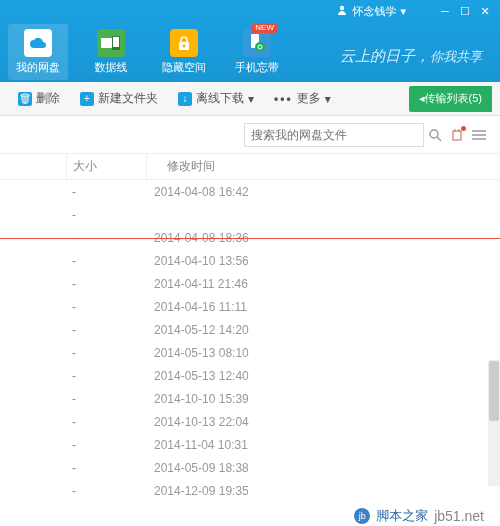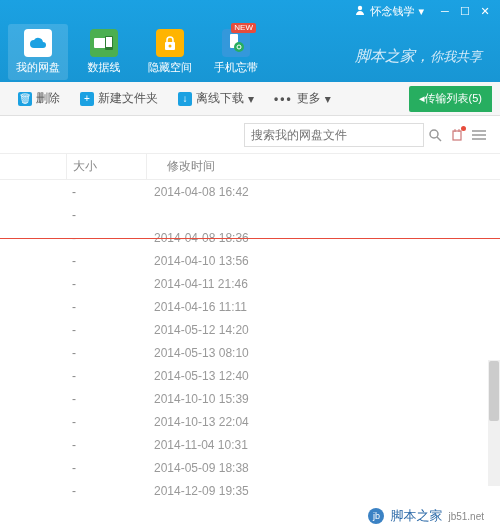--- a/index.html
+++ b/index.html
@@ -1,23 +1,23 @@
 <!DOCTYPE html>
 <html><head>
 <meta charset="utf-8">
 <style>
 *{margin:0;padding:0;box-sizing:border-box;font-family:"Microsoft YaHei",Arial,sans-serif}
 body{width:500px;height:526px;overflow:hidden;background:#fff;position:relative}
 .header{height:82px;background:linear-gradient(#1ba1e2,#1896d4);color:#fff;position:relative}
-.titlebar{height:22px;padding:0 8px;display:flex;justify-content:flex-end;align-items:center;font-size:11px;gap:4px}
+.titlebar{height:22px;padding:0 8px;display:flex;justify-content:flex-end;align-items:center;font-size:11px;gap:22px}
 .titlebar .user{display:flex;align-items:center;gap:4px}
 .win-btns{display:flex;gap:6px;margin-left:10px}
 .win-btn{width:14px;height:14px;display:flex;align-items:center;justify-content:center;cursor:pointer}
 .nav{height:60px;display:flex;align-items:center;padding:0 8px}
-.nav-item{width:60px;height:56px;display:flex;flex-direction:column;align-items:center;justify-content:center;font-size:11px;margin-right:6px;border-radius:3px;cursor:pointer;position:relative}
+.nav-item{width:60px;height:56px;display:flex;flex-direction:column;align-items:center;justify-content:center;font-size:11px;margin-right:13px;border-radius:3px;cursor:pointer;position:relative}
 .nav-item.active{background:rgba(255,255,255,0.15)}
 .nav-ico{width:28px;height:28px;background:#fff;border-radius:4px;margin-bottom:3px;display:flex;align-items:center;justify-content:center;font-size:16px;color:#1ba1e2}
 .nav-ico.orange{background:#ffb400;color:#fff}
 .nav-ico.green{background:#4caf50;color:#fff}
 .nav-ico.teal{background:#3498db;color:#fff;position:relative;overflow:visible}
 .nav-ico.teal svg{position:relative;z-index:1}
 .new-badge{position:absolute;top:-6px;right:-6px;background:#e74c3c;color:#fff;font-size:8px;padding:1px 3px;border-radius:2px;line-height:1}
 .slogan{position:absolute;right:18px;bottom:16px;font-style:italic;font-size:15px;color:#d6ecf9;font-family:cursive}
 .slogan .sub{font-size:13px}
 .toolbar{height:34px;background:#f6f6f6;border-bottom:1px solid #e0e0e0;display:flex;align-items:center;padding:0 8px;font-size:12px;color:#555}
@@ -100,21 +100,21 @@
         <svg width="18" height="18" viewBox="0 0 18 18">
             <rect x="3" y="0" width="8" height="14" rx="1" fill="#fff"></rect>
             <circle cx="12" cy="13" r="5" fill="#27ae60"></circle>
             <path d="M10 13a2 2 0 014 0M14 13a2 2 0 01-4 0" stroke="#fff" stroke-width="1" fill="none"></path>
           </svg>
       </div>
       <span>手机忘带</span>
     </div>
   </div>
   <div class="slogan">
-    <span>脚本之家，</span><span class="sub">你我共享</span>
+    <span>云上的日子，</span><span class="sub">你我共享</span>
   </div>
 </div>
 
 <div class="toolbar">
   <div class="tool-btn">
     <span class="ico-sq">🗑</span>
     <span>删除</span>
   </div>
   <div class="tool-btn">
     <span class="ico-sq">+</span>
@@ -242,14 +242,14 @@
 <div class="scrollbar">
       <div class="scroll-thumb"></div>
     </div>
   </div>
 
 <div class="redline"></div>
 
 <div class="footer">
   <span class="logo">jb</span>
   <span>脚本之家</span>
-  <span style="font-size:10px;color:#888">jb51.net</span>
+  <span style="font-size:14px;color:#888">jb51.net</span>
 </div>
 
 </body></html>

